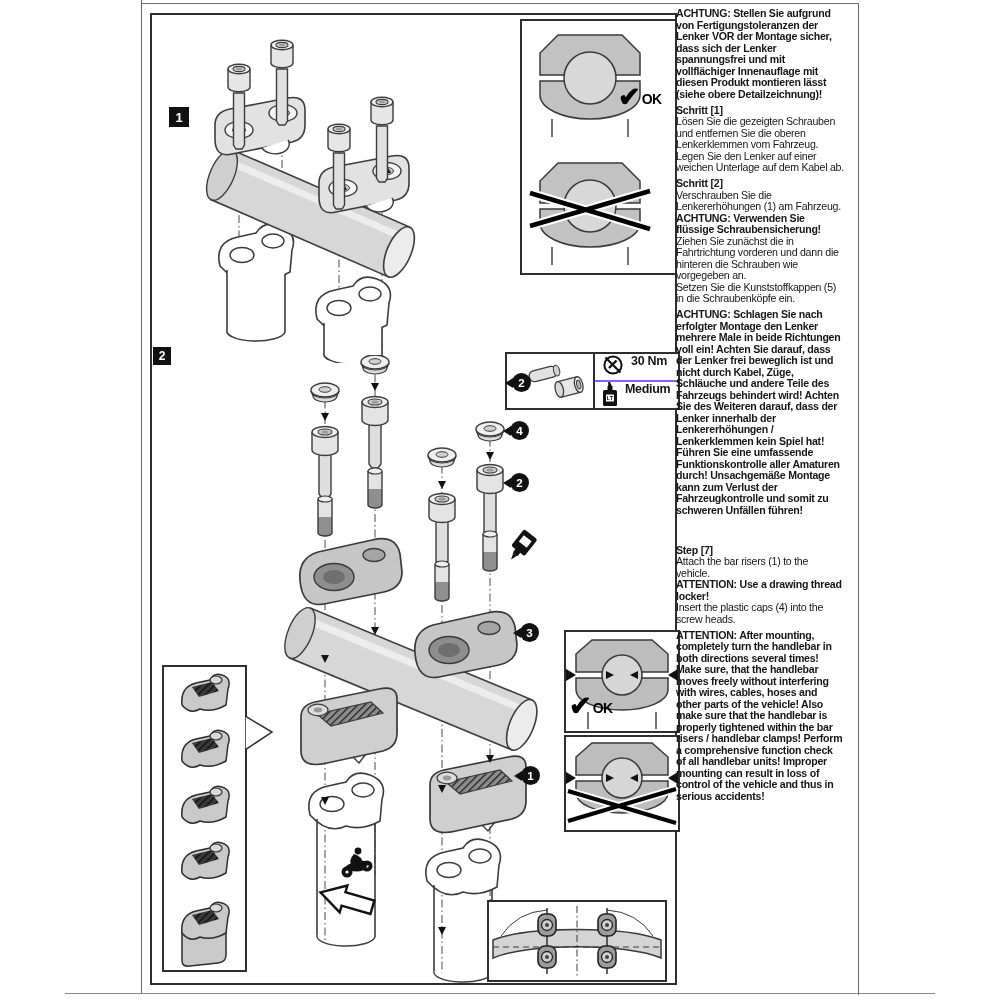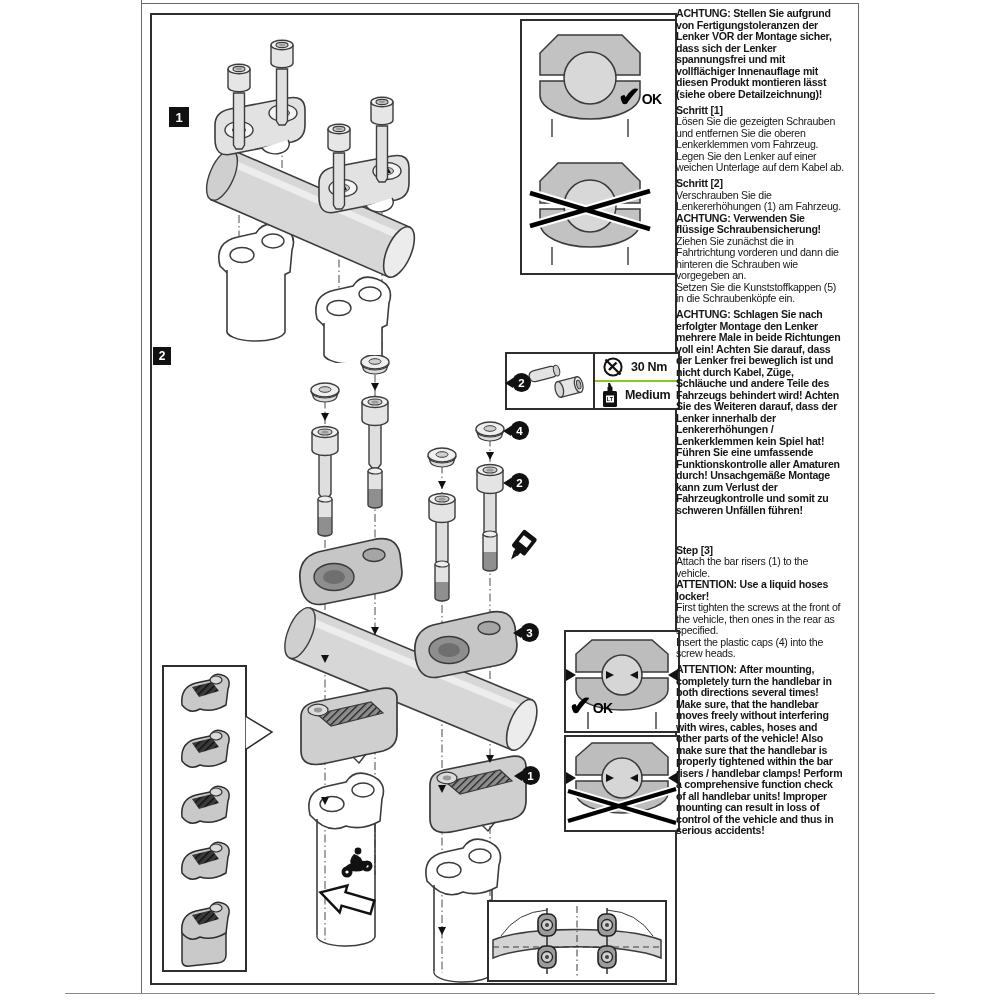--- a/index.html
+++ b/index.html
@@ -20,22 +20,22 @@
     border-right:8px solid #111;border-top:5px solid transparent;border-bottom:5px solid transparent;}
   
   .dbox{border:2px solid #2e2e2e;background:#fff;box-sizing:border-box;}
   .okrow{position:absolute;display:flex;align-items:flex-end;gap:1px;color:#000;}
   .okrow .chk{font-size:27px;line-height:20px;font-weight:bold;}
   .okrow .oktxt{font-size:14px;font-weight:bold;letter-spacing:-0.5px;}
   
   .parts-box{display:flex;}
   .parts-left{width:86px;position:relative;border-right:2px solid #2e2e2e;}
   .parts-right{flex:1;display:flex;flex-direction:column;}
-  .parts-row{flex:1;display:flex;align-items:center;gap:7px;padding-left:7px;}
-  .parts-row + .parts-row{border-top:2px solid #84cc16;}
+  .parts-row{flex:1;display:flex;gap:7px;padding-left:7px;}
+  .parts-row + .parts-row{border-top:2px solid #8b5cf6;}
   .parts-row .plabel{font-weight:bold;font-size:12.5px;letter-spacing:-0.3px;}
   
   .text-col{position:absolute;left:676px;top:8px;width:168px;
     font-size:10.6px;line-height:11.5px;letter-spacing:-0.25px;}
   .text-col .tp{margin:0 0 4.5px 0;}
   .text-col .b{font-weight:bold;}
   .text-col .gap{height:24px;}
   svg{display:block;}
 </style>
 </head>
@@ -441,21 +441,20 @@
     <div>Setzen Sie die Kunststoffkappen (5) in die Schraubenköpfe ein.</div>
   </div>
 
   <div class="tp b">ACHTUNG: Schlagen Sie nach erfolgter Montage den Lenker mehrere Male in beide Richtungen voll ein! Achten Sie darauf, dass der Lenker frei beweglich ist und nicht durch Kabel, Züge, Schläuche und andere Teile des Fahrzeugs behindert wird! Achten Sie des Weiteren darauf, dass der Lenker innerhalb der Lenkererhöhungen / Lenkerklemmen kein Spiel hat! Führen Sie eine umfassende Funktionskontrolle aller Amaturen durch! Unsachgemäße Montage kann zum Verlust der Fahrzeugkontrolle und somit zu schweren Unfällen führen!</div>
 
   <div class="gap"></div>
 
 
 
   <div class="tp">
-    <div class="b">Step [3]</div>
+    <div class="b">Step [7]</div>
     <div>Attach the bar risers (1) to the vehicle.</div>
-    <div class="b">ATTENTION: Use a liquid hoses locker!</div>
-    <div>First tighten the screws at the front of the vehicle, then ones in the rear as specified.</div>
+    <div class="b">ATTENTION: Use a drawing thread locker!</div>
     <div>Insert the plastic caps (4) into the screw heads.</div>
   </div>
 
   <div class="tp b">ATTENTION: After mounting, completely turn the handlebar in both directions several times! Make sure, that the handlebar moves freely without interfering with wires, cables, hoses and other parts of the vehicle! Also make sure that the handlebar is properly tightened within the bar risers / handlebar clamps! Perform a comprehensive function check of all handlebar units! Improper mounting can result in loss of control of the vehicle and thus in serious accidents!</div>
 </div>
 
 </body></html>

